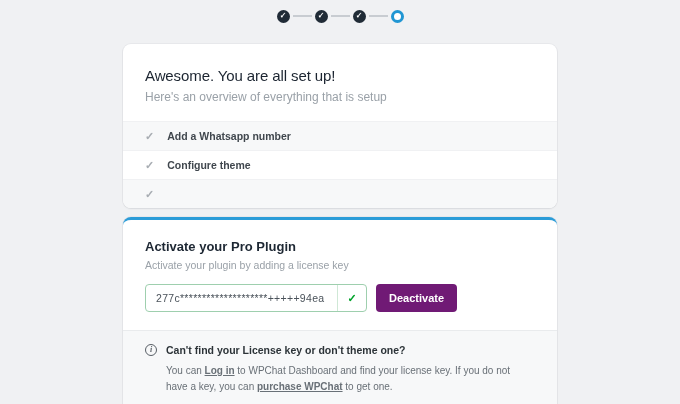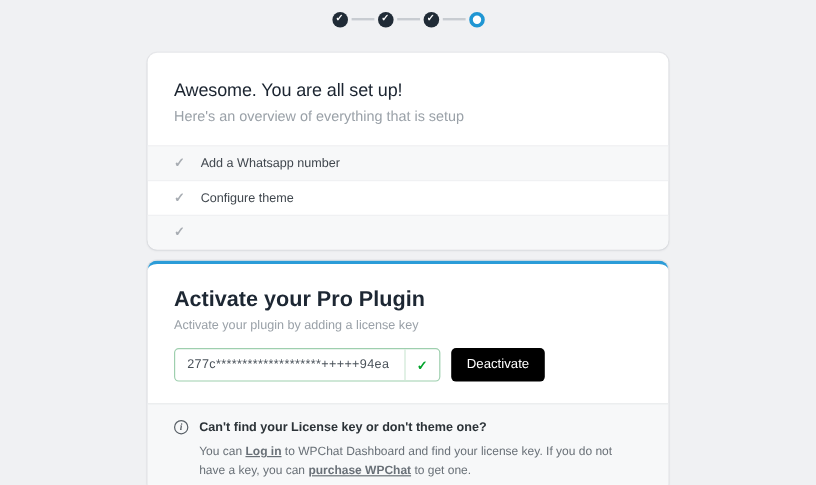--- a/index.html
+++ b/index.html
@@ -81,30 +81,31 @@
   .check-row.shaded { background: #f7f8f9; }
   .row-tick {
     color: #a8adb3;
     font-size: 11px;
     font-weight: bold;
     line-height: 1;
   }
   .row-label {
     font-size: 10.5px;
     color: #40474e;
+    font-weight: bold;
   }
 
   
   .license-card {
     margin-top: 9px;
     border-top: 3px solid #2b9cd8;
   }
   .license-body { padding: 19px 22px 18px; }
   .license-title {
-    font-size: 18px;
+    font-size: 13px;
     font-weight: bold;
     color: #1d2733;
   }
   .license-subtitle {
     margin-top: 5px;
     font-size: 10.5px;
     color: #9aa1a8;
   }
   .license-row {
     margin-top: 13px;
@@ -142,26 +143,26 @@
   }
   .license-valid .tick {
     color: #00a32a;
     font-size: 11px;
     font-weight: bold;
   }
   .btn {
     display: inline-flex;
     align-items: center;
     justify-content: center;
-    background: #000000;
+    background: #701a75;
     color: #ffffff;
     border: none;
     border-radius: 4px;
     font-family: "Liberation Sans", sans-serif;
-    font-weight: normal;
+    font-weight: bold;
     cursor: pointer;
   }
   .deactivate-btn {
     margin-left: 9px;
     height: 28px;
     padding: 0 13px;
     font-size: 11px;
   }
 
   .license-help {

